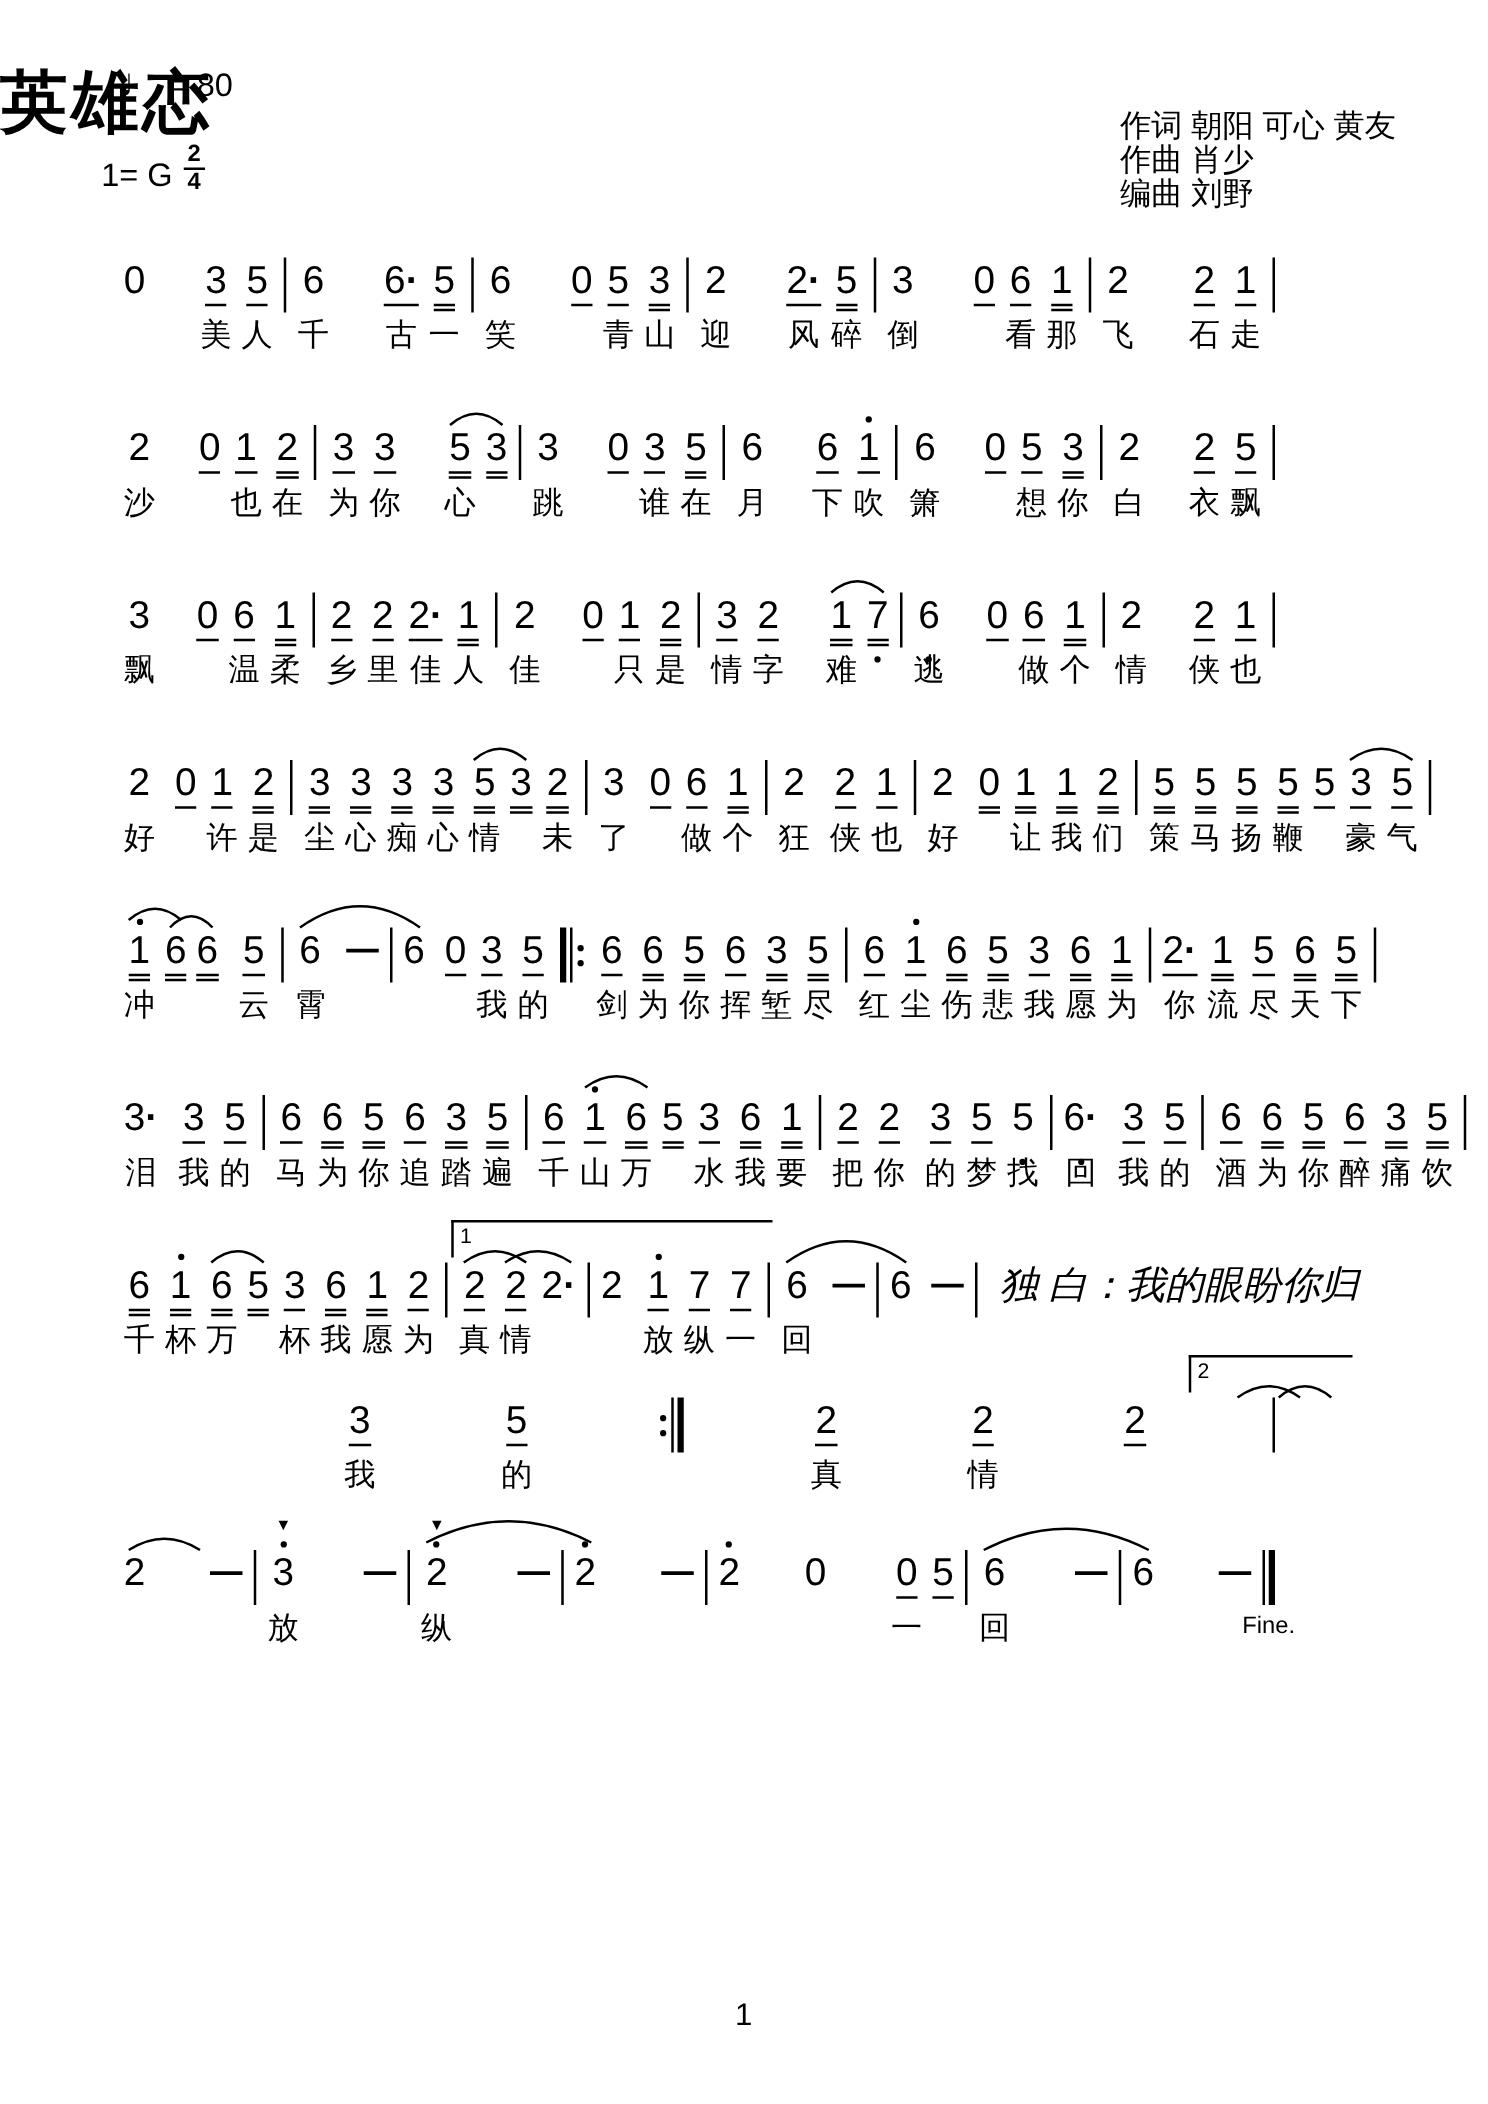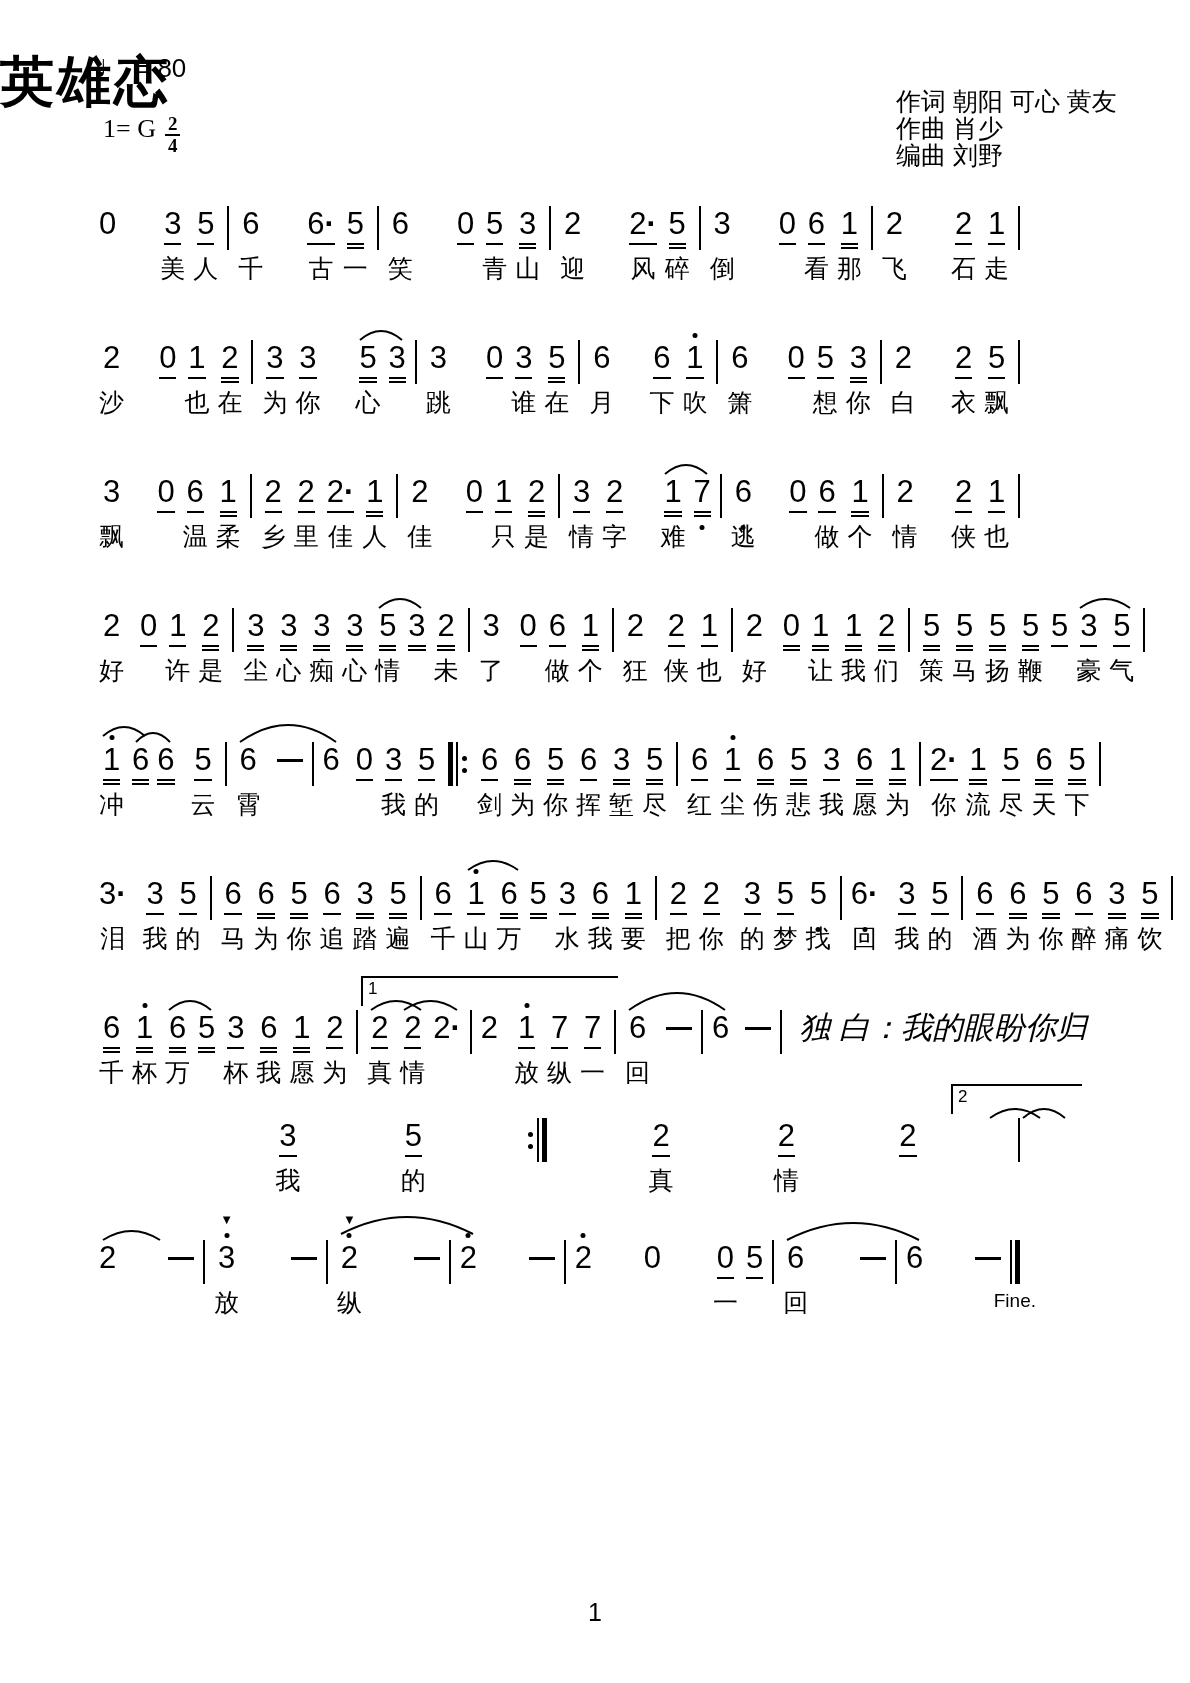--- a/index.html
+++ b/index.html
@@ -2,21 +2,21 @@
 <html><head>
 <meta charset="utf-8">
 <style>
   html,body{margin:0;padding:0;}
   body{width:1190px;height:1683px;background:#ffffff;position:relative;color:#000;
        font-family:"Liberation Sans","DejaVu Sans",sans-serif;overflow:hidden;}
   .tempo{position:absolute;left:95px;top:48px;font-size:26px;display:flex;align-items:baseline;gap:8px;}
   .qnote{font-size:32px;}
   .title{position:absolute;left:0;right:0;top:46px;text-align:left;font-size:54px;font-weight:bold;margin:0;letter-spacing:3px;}
   .credits{position:absolute;left:896px;top:88px;font-size:25px;line-height:27px;}
-  .keysig{position:absolute;left:103px;top:114px;font-size:26px;display:flex;align-items:flex-start;gap:9px;font-family:Liberation Serif, serif;}
+  .keysig{position:absolute;left:81px;top:114px;font-size:26px;display:flex;align-items:flex-end;gap:9px;}
   .frac{display:inline-flex;flex-direction:column;align-items:center;font-size:19px;line-height:20px;font-weight:bold;}
   .frac .numr{border-bottom:2px solid #000;padding:0 3px;}
   .music{position:absolute;left:95px;top:206px;width:930px;}
   .system{position:relative;display:flex;justify-content:space-between;align-items:flex-start;height:76px;margin-bottom:58px;}
   .system:nth-child(7){margin-bottom:32px;}
   .system:nth-child(8){margin-bottom:46px;}
   .tok{position:relative;display:flex;flex-direction:column;align-items:center;margin:0 4px;flex-shrink:0;}
   .num{position:relative;font-size:31px;line-height:36px;height:36px;}
   .aug{font-weight:bold;}
   .hd{position:absolute;top:-7px;left:50%;transform:translateX(-50%);width:5px;height:5px;border-radius:50%;background:#000;}

